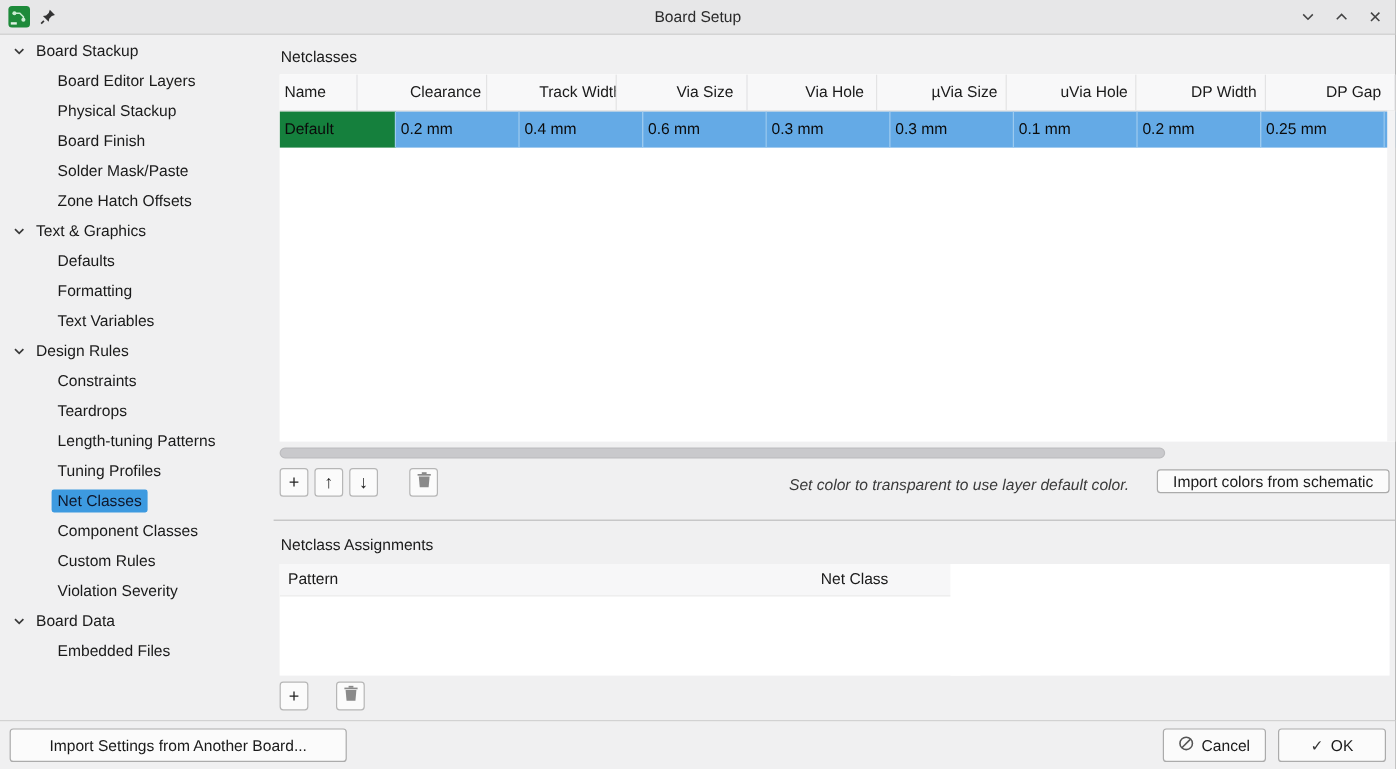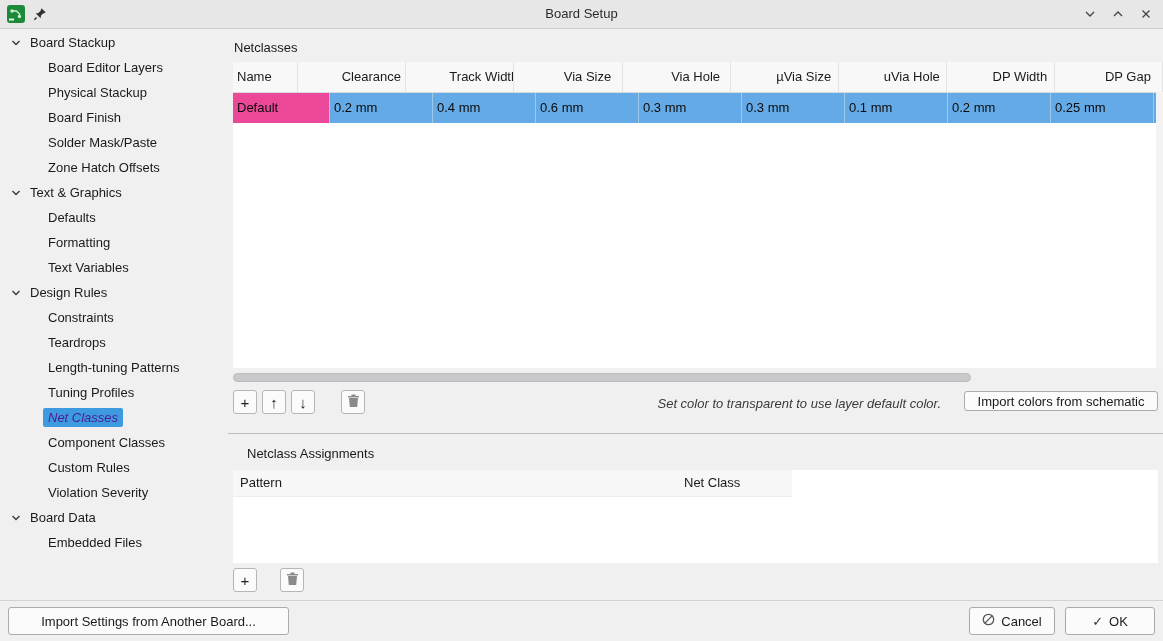--- a/index.html
+++ b/index.html
@@ -14,35 +14,35 @@
   .win-controls{position:absolute; right:10px; top:0; height:28px; display:flex; align-items:center; gap:14px; z-index:2;}
   .win-btn{width:14px; height:14px; display:flex; align-items:center; justify-content:center; cursor:default;}
 
   
   .sidebar{position:absolute; left:0; top:29px; width:228px; bottom:41px; overflow:hidden; padding-top:1px;}
   .tree-row{height:25px; display:flex; align-items:center; cursor:default;}
   .tree-row .expander{width:12px; height:12px; margin-left:10px; display:flex; align-items:center; justify-content:center;}
   .tree-label{padding:2px 5px; white-space:nowrap;}
   .tree-row.parent .tree-label{margin-left:3px;}
   .tree-row.child .tree-label{margin-left:43px;}
-  .tree-row.child.selected .tree-label{background:var(--sel,#3d9ae0); color:#4c1d95; border-radius:2px;font-style:italic;}
+  .tree-row.child.selected .tree-label{background:var(--sel,#3d9ae0); color:#0f172a; border-radius:2px;}
 
   
   .main{position:absolute; left:228px; top:29px; width:935px; height:571px;}
   .section-label{position:absolute; left:6px; white-space:nowrap;}
   .lbl-netclasses{top:11px;}
-  .lbl-assign{top:417px;margin-left:13px;}
+  .lbl-assign{top:417px;}
 
   .nc-table{position:absolute; left:5px; top:33px; right:0; height:306px; background:#ffffff; overflow:hidden;}
   .nc-header{display:flex; height:30px; background:#f8f8f9; border-bottom:1px solid #d9d9d9;gap:39px;}
   .nc-h{box-sizing:border-box; border-right:1px solid #e3e3e4; line-height:29px; text-align:center; padding:0 4px; overflow:hidden; white-space:nowrap;}
   .nc-h:first-child{text-align:left;}
   .nc-row{display:flex; height:30px;}
   .nc-c{box-sizing:border-box; background:var(--rowsel,#64aae6); border-right:1px solid #9ccaef; line-height:30px; padding:0 4px; color:#0b0b0b; overflow:hidden; white-space:nowrap;}
-  .nc-c.first{background:#ec4899;}
+  .nc-c.first{background:#15803d;}
   .nc-fill{flex:1; background:var(--rowsel,#64aae6);}
 
   .vscroll{position:absolute; right:0; top:63px; width:7px; height:276px; background:#f3f3f4;}
 
   .hscroll{position:absolute; left:5px; right:2px; top:344px; height:10px; background:#f0f0f1;}
   .hthumb{width:738px; height:9px; background:#c9c9cc; border:1px solid #bcbcbf; border-radius:5px; box-sizing:border-box;}
 
   .tbtn{position:absolute; width:24px; height:24px; box-sizing:border-box; border:1px solid #b6b6b6; border-radius:3px; background:#fbfbfb; display:flex; align-items:center; justify-content:center; font-size:15px; color:#222; cursor:default;}
   .btn-add1{left:5px; top:361px;}
   .btn-up{left:34px; top:361px;}

